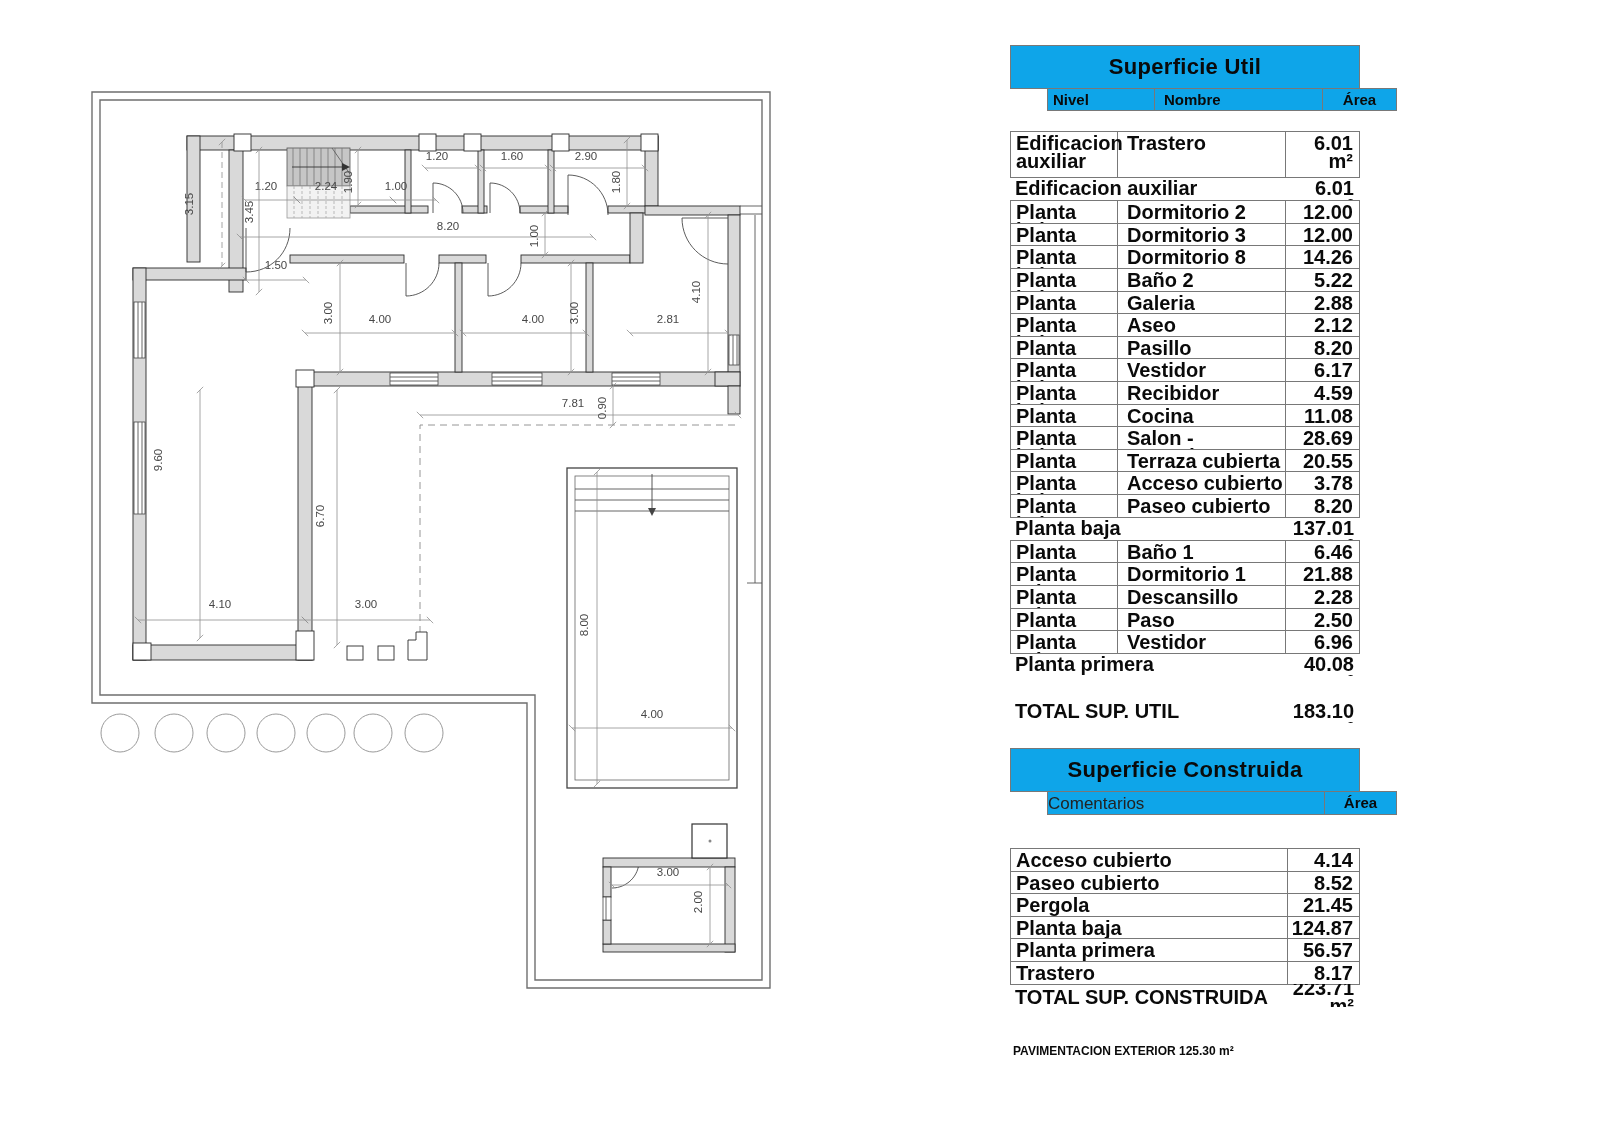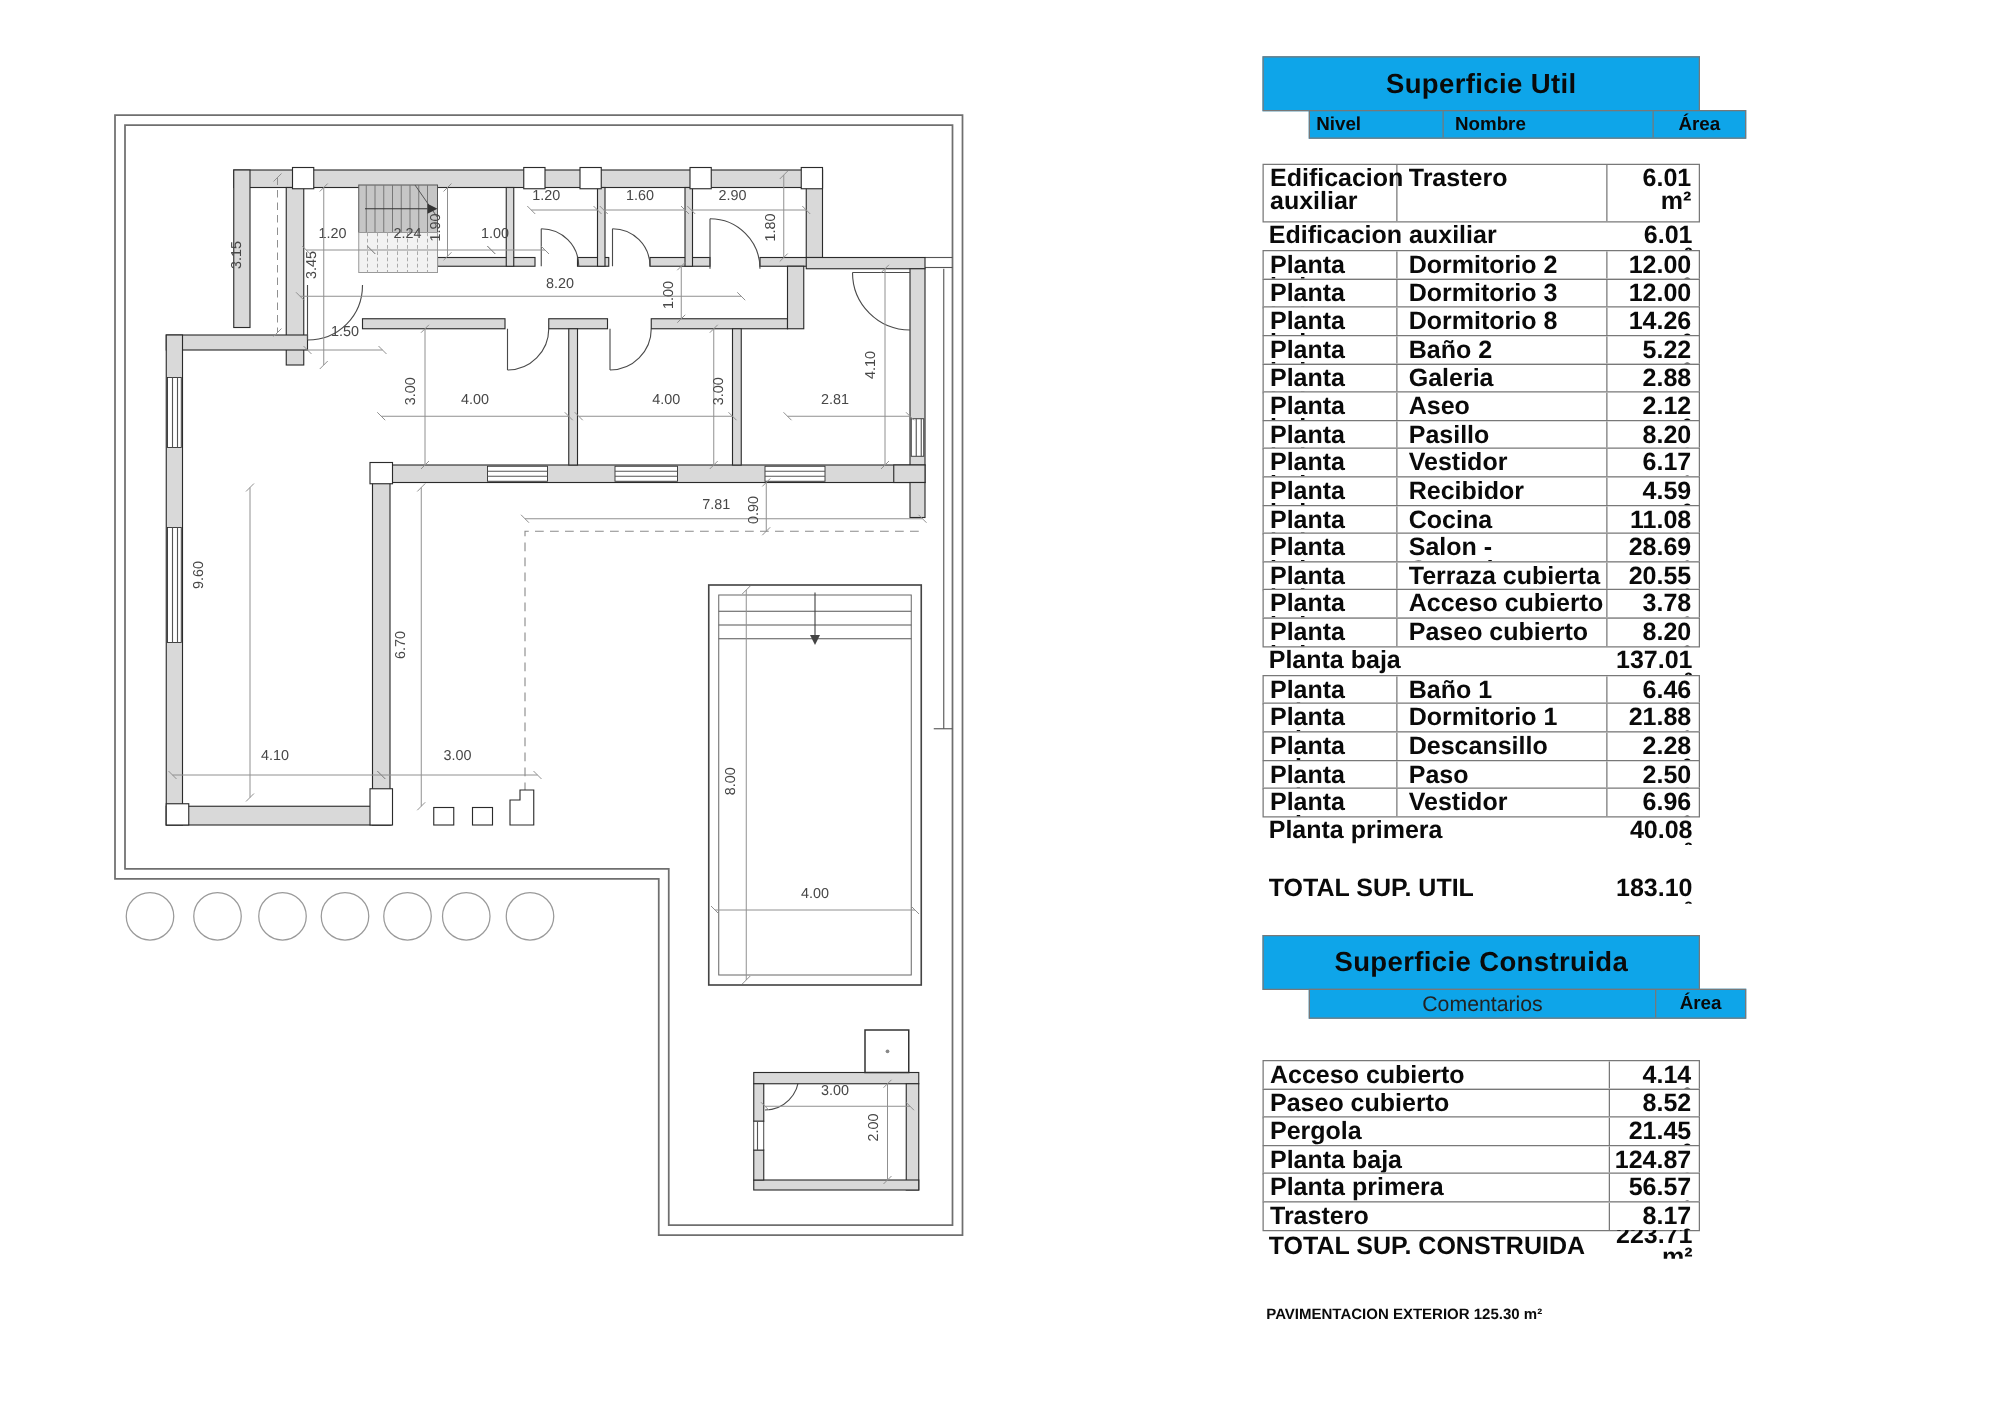--- a/index.html
+++ b/index.html
@@ -483,21 +483,21 @@
           <div class="cell c3">40.08 m²</div>
         </div>
         <div class="t-row" style="top: 700px; height: 23px;">
           <div class="cell lab">TOTAL SUP. UTIL</div>
           <div class="cell c3">183.10 m²</div>
         </div>
       </div>
 
     <div class="tbox t-title" style="top:748px;height:44px;">Superficie Construida</div>
     <div class="tbox t-head" style="top:791px;height:24px;">
-      <div class="hc bR comentarios" style="width:277px;text-align:center;">Comentarios</div>
+      <div class="hc bR comentarios" style="width:277px;text-align:left;">Comentarios</div>
       <div class="hc" style="flex:1;text-align:center;">Área</div>
     </div>
     <div id="cons-rows">
         <div class="t-row boxed" style="top: 848px; height: 24px;">
           <div class="cell cw bR">Acceso cubierto</div>
           <div class="cell c3" style="flex:1">4.14 m²</div>
         </div>
         <div class="t-row boxed" style="top: 871px; height: 24px;">
           <div class="cell cw bR">Paseo cubierto</div>
           <div class="cell c3" style="flex:1">8.52 m²</div>

